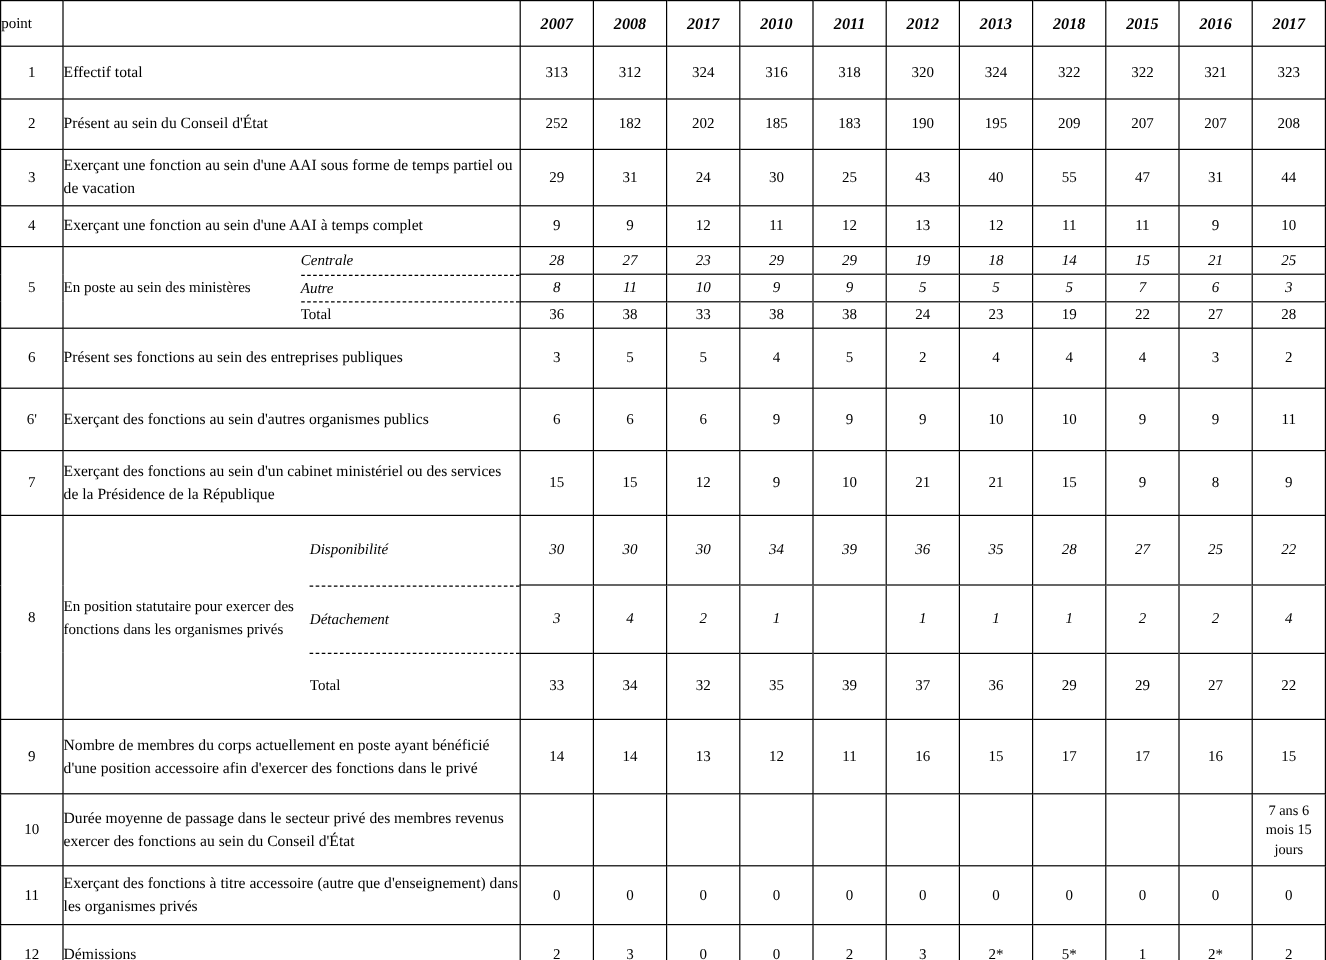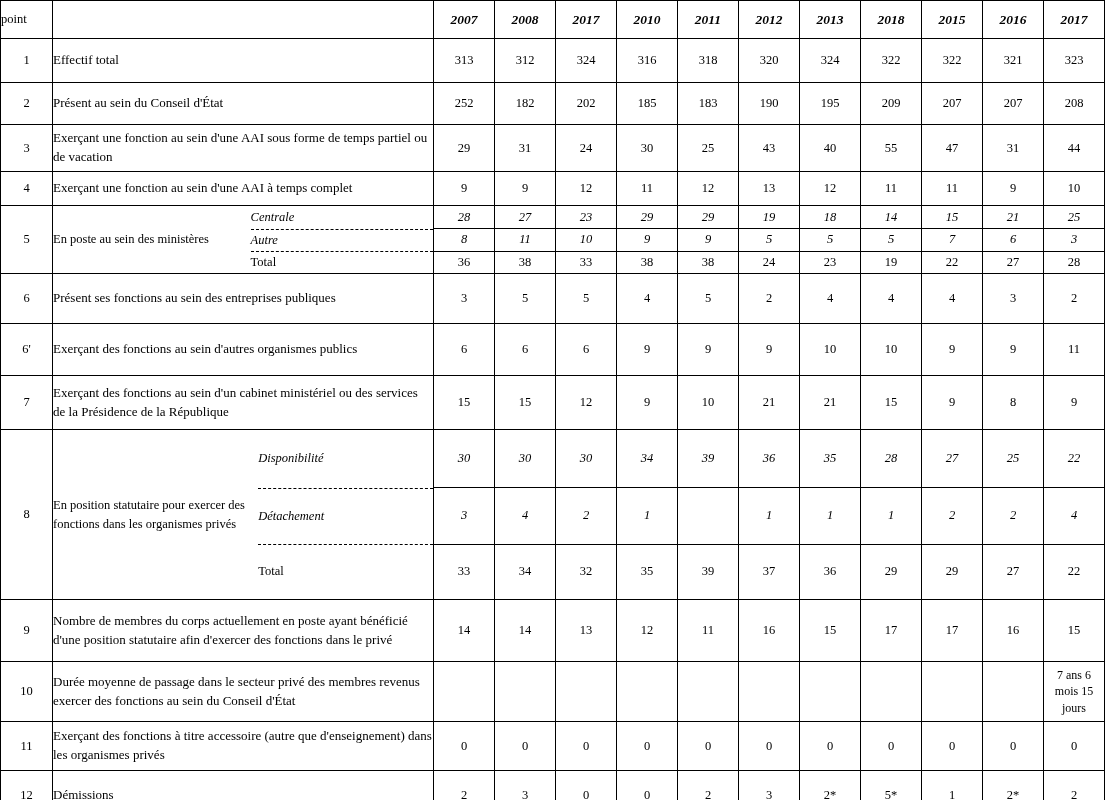--- a/index.html
+++ b/index.html
@@ -383,21 +383,21 @@
         <td class="num-cell">37</td>
         <td class="num-cell">36</td>
         <td class="num-cell">29</td>
         <td class="num-cell">29</td>
         <td class="num-cell">27</td>
         <td class="num-cell">22</td>
       </tr>
 
       <tr style="height:62px;">
         <td class="pt-cell">9</td>
-        <td class="label-cell multi-line">Nombre de membres du corps actuellement en poste ayant bénéficié d'une position statutaire afin d'exercer des fonctions dans le privé</td>
+        <td class="label-cell multi-line">Nombre de membres du corps actuellement en poste ayant bénéficié d'une position accessoire afin d'exercer des fonctions dans le privé</td>
         <td class="num-cell">14</td>
         <td class="num-cell">14</td>
         <td class="num-cell">13</td>
         <td class="num-cell">12</td>
         <td class="num-cell">11</td>
         <td class="num-cell">16</td>
         <td class="num-cell">15</td>
         <td class="num-cell">17</td>
         <td class="num-cell">17</td>
         <td class="num-cell">16</td>

